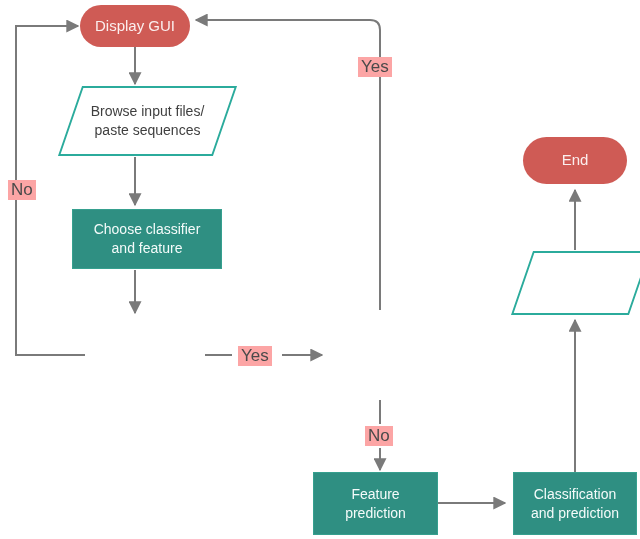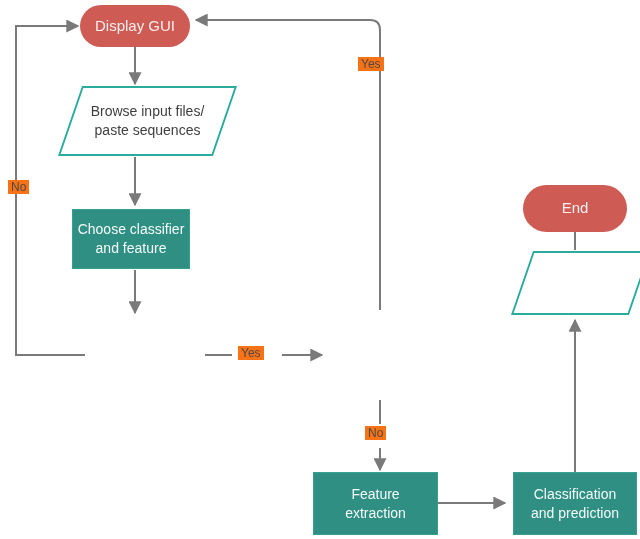--- a/index.html
+++ b/index.html
@@ -82,23 +82,23 @@
     border:2px solid #2bab9c;
     transform:skewX(-19deg);
   }
   .data .txt{
     position:relative;
     z-index:2;
   }
 
   .edge-label{
     position:absolute;
-    font-size:12px;
+    font-size:17px;
     color:#4a4a4a;
-    background:#f97316;
+    background:#fca5a5;
     padding:0 3px;
     white-space:nowrap;
   }
 </style>
 </head>
 <body>
 
 <div id="canvas">
 
   <svg id="edges" viewBox="0 0 640 539" width="640" height="539" xmlns="http://www.w3.org/2000/svg">
@@ -136,42 +136,42 @@
   <div class="node terminator" style="left:80px; top:5px; width:110px; height:42px;">
     <span class="txt">Display GUI</span>
   </div>
 
   <div class="node data" style="left:70px; top:86px; width:155px; height:70px;">
     <span class="para-bg"></span>
     <span class="txt">Browse input files/
 paste sequences</span>
   </div>
 
-  <div class="node process" style="left:72px; top:209px; width:118px; height:60px;">
+  <div class="node process" style="left:72px; top:209px; width:150px; height:60px;">
     <span class="txt">Choose classifier
 and feature</span>
   </div>
 
 
 
   <div class="node process" style="left:313px; top:472px; width:125px; height:63px;">
     <span class="txt">Feature
-extraction</span>
+prediction</span>
   </div>
 
   <div class="node process" style="left:513px; top:472px; width:124px; height:63px;">
     <span class="txt">Classification
 and prediction</span>
   </div>
 
   <div class="node data" style="left:522px; top:251px; width:118px; height:64px;">
     <span class="para-bg"></span>
   </div>
 
-  <div class="node terminator" style="left:523px; top:137px; width:104px; height:47px;margin-top:48px;">
+  <div class="node terminator" style="left:523px; top:137px; width:104px; height:47px;">
     <span class="txt">End</span>
   </div>
 
   <span class="edge-label" style="left:8px; top:180px;">No</span>
 
   <span class="edge-label" style="left:238px; top:346px;">Yes</span>
 
   <span class="edge-label" style="left:358px; top:57px;">Yes</span>
 
   <span class="edge-label" style="left:365px; top:426px;">No</span>

